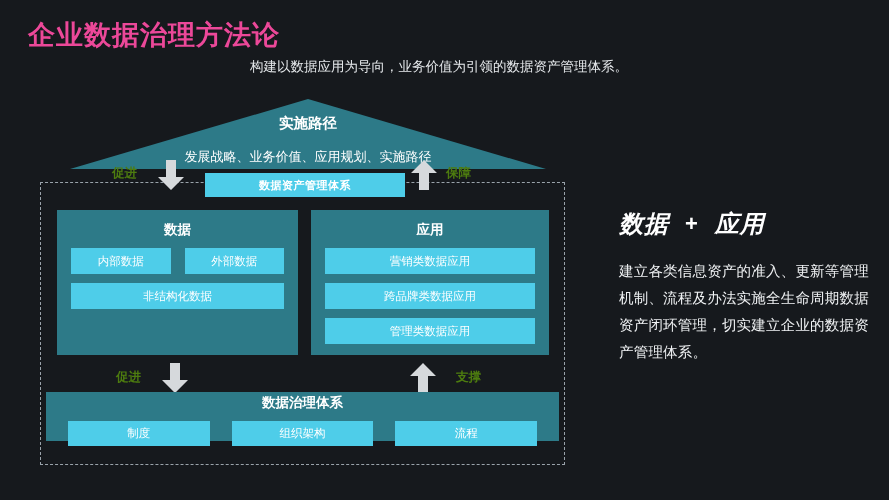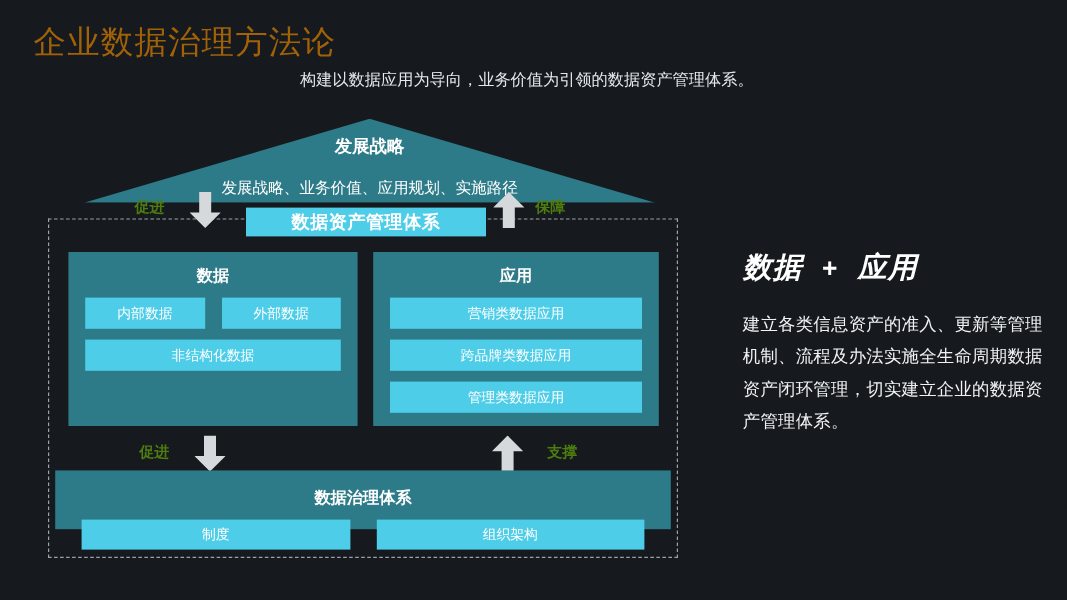--- a/index.html
+++ b/index.html
@@ -18,24 +18,24 @@
 
   
   #header {
     position: absolute;
     left: 28px;
     top: 18px;
     width: 600px;
   }
   #page-title {
     font-size: 27px;
-    font-weight: normal;
+    font-weight: bold;
     letter-spacing: 1px;
     line-height: 34px;
-    color: #a16207;
+    color: #ec4899;
     margin: 0;
   }
   #page-subtitle {
     font-size: 13.5px;
     font-weight: normal;
     color: #e6e9ec;
     margin: 6px 0 0 0;
     line-height: 18px;
     text-align: right;
   }
@@ -99,21 +99,21 @@
   #asset-chip {
     position: absolute;
     left: 205px;
     top: 173px;
     width: 200px;
     height: 24px;
     background: #4ecde9;
     display: flex;
     align-items: center;
     justify-content: center;
-    font-size: 15px;
+    font-size: 11px;
     font-weight: bold;
     color: #ffffff;
     letter-spacing: 0.5px;
   }
   .flowlabel {
     position: absolute;
     font-size: 12.5px;
     font-weight: bold;
     color: #4d7c0f;
     line-height: 16px;
@@ -172,21 +172,21 @@
 
   
   #panel-gov {
     position: absolute;
     left: 46px;
     top: 392px;
     width: 513px;
     height: 49px;
     background: #2d7a88;
     box-sizing: border-box;
-    padding-top: 13px;
+    padding-top: 1px;
   }
   #gov-row {
     display: flex;
     gap: 22px;
     padding: 0 22px;
     margin-top: 6px;
   }
   #gov-row .chip { flex: 1; height: 25px; }
 
   
@@ -227,21 +227,21 @@
 <div id="header">
   <div id="page-title">企业数据治理方法论</div>
   <div id="page-subtitle">构建以数据应用为导向，业务价值为引领的数据资产管理体系。</div>
 </div>
 
 <div id="diagram">
 
   <div id="roof-wrap">
     <div id="roof-shape"></div>
     <div id="roof-text">
-      <div id="roof-title">发展战略</div>
+      <div id="roof-title">实施路径</div>
       <div id="roof-sub">发展战略、业务价值、应用规划、实施路径</div>
     </div>
   </div>
 
   <div id="dashed-box"></div>
 
   <div class="flowlabel" style="left:112px; top:165px;">促进</div>
   <div class="arrow" style="left:158px; top:160px;">
     <svg width="26" height="30" viewBox="0 0 26 30">
         <polygon points="8,0 18,0 18,17 26,17 13,30 0,17 8,17" fill="#d6d9dc"></polygon>
@@ -291,20 +291,21 @@
         <polygon points="13,0 26,13 18,13 18,30 8,30 8,13 0,13" fill="#d6d9dc"></polygon>
       </svg>
   </div>
   <div class="flowlabel" style="left:456px; top:369px;">支撑</div>
 
   <div id="panel-gov">
     <div class="panel-title">数据治理体系</div>
     <div id="gov-row">
       <div class="chip">制度</div>
       <div class="chip">组织架构</div>
+      <div class="chip">流程</div>
     </div>
   </div>
 </div>
 
 <div id="right-col">
   <div id="right-heading">
     <span>数据</span>
     <span id="right-plus">+</span>
     <span>应用</span>
   </div>

